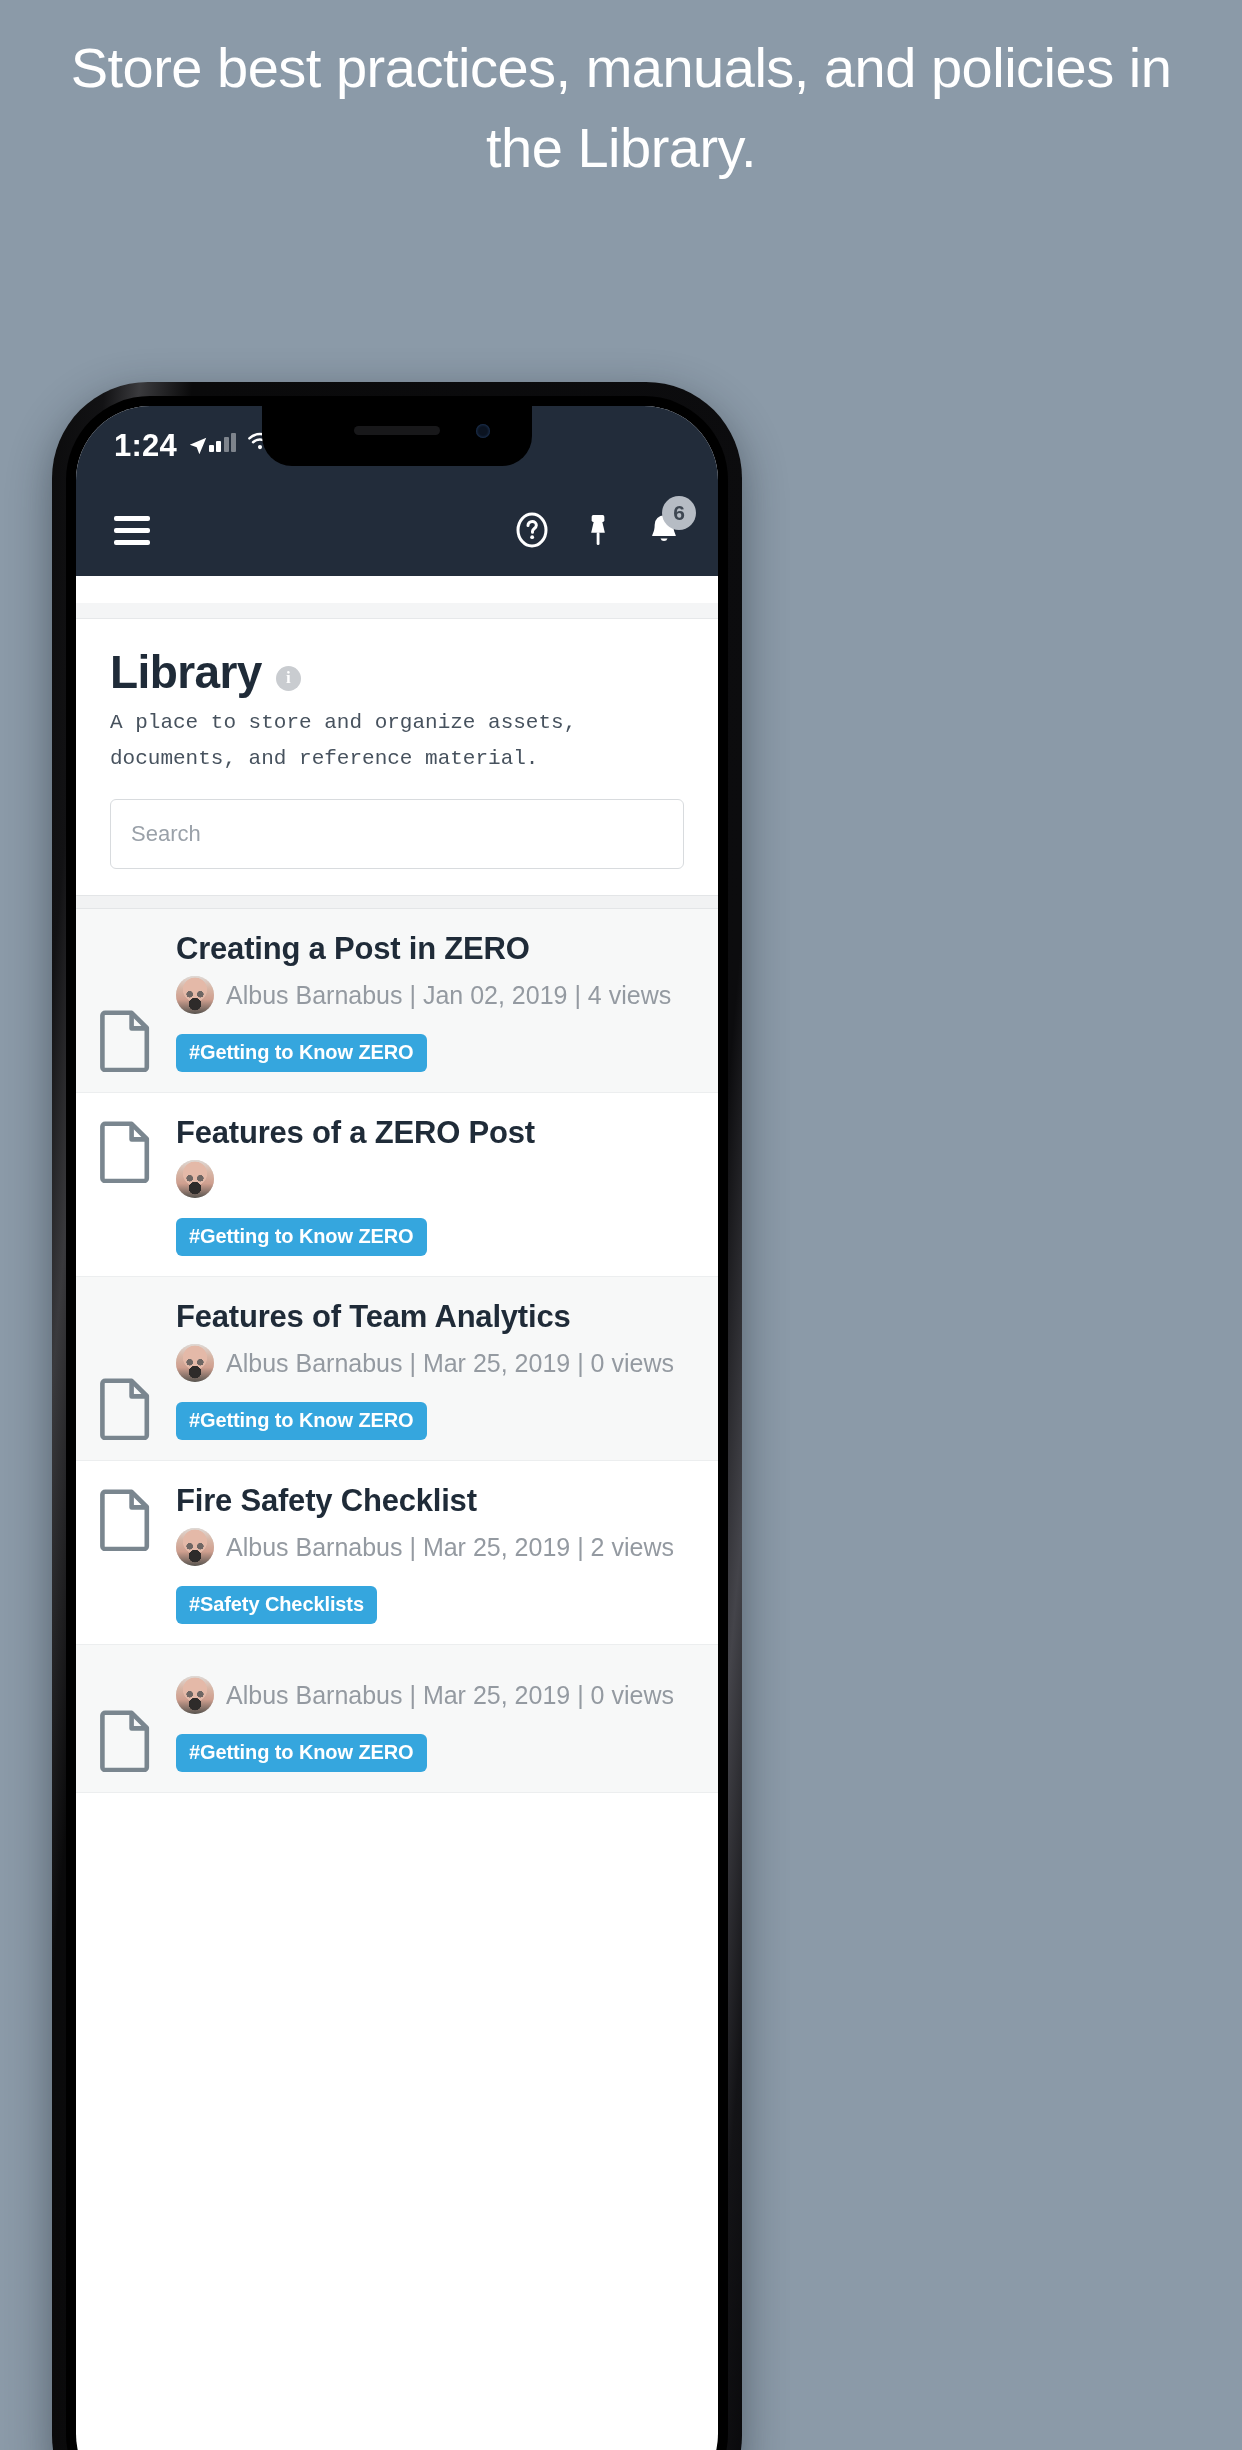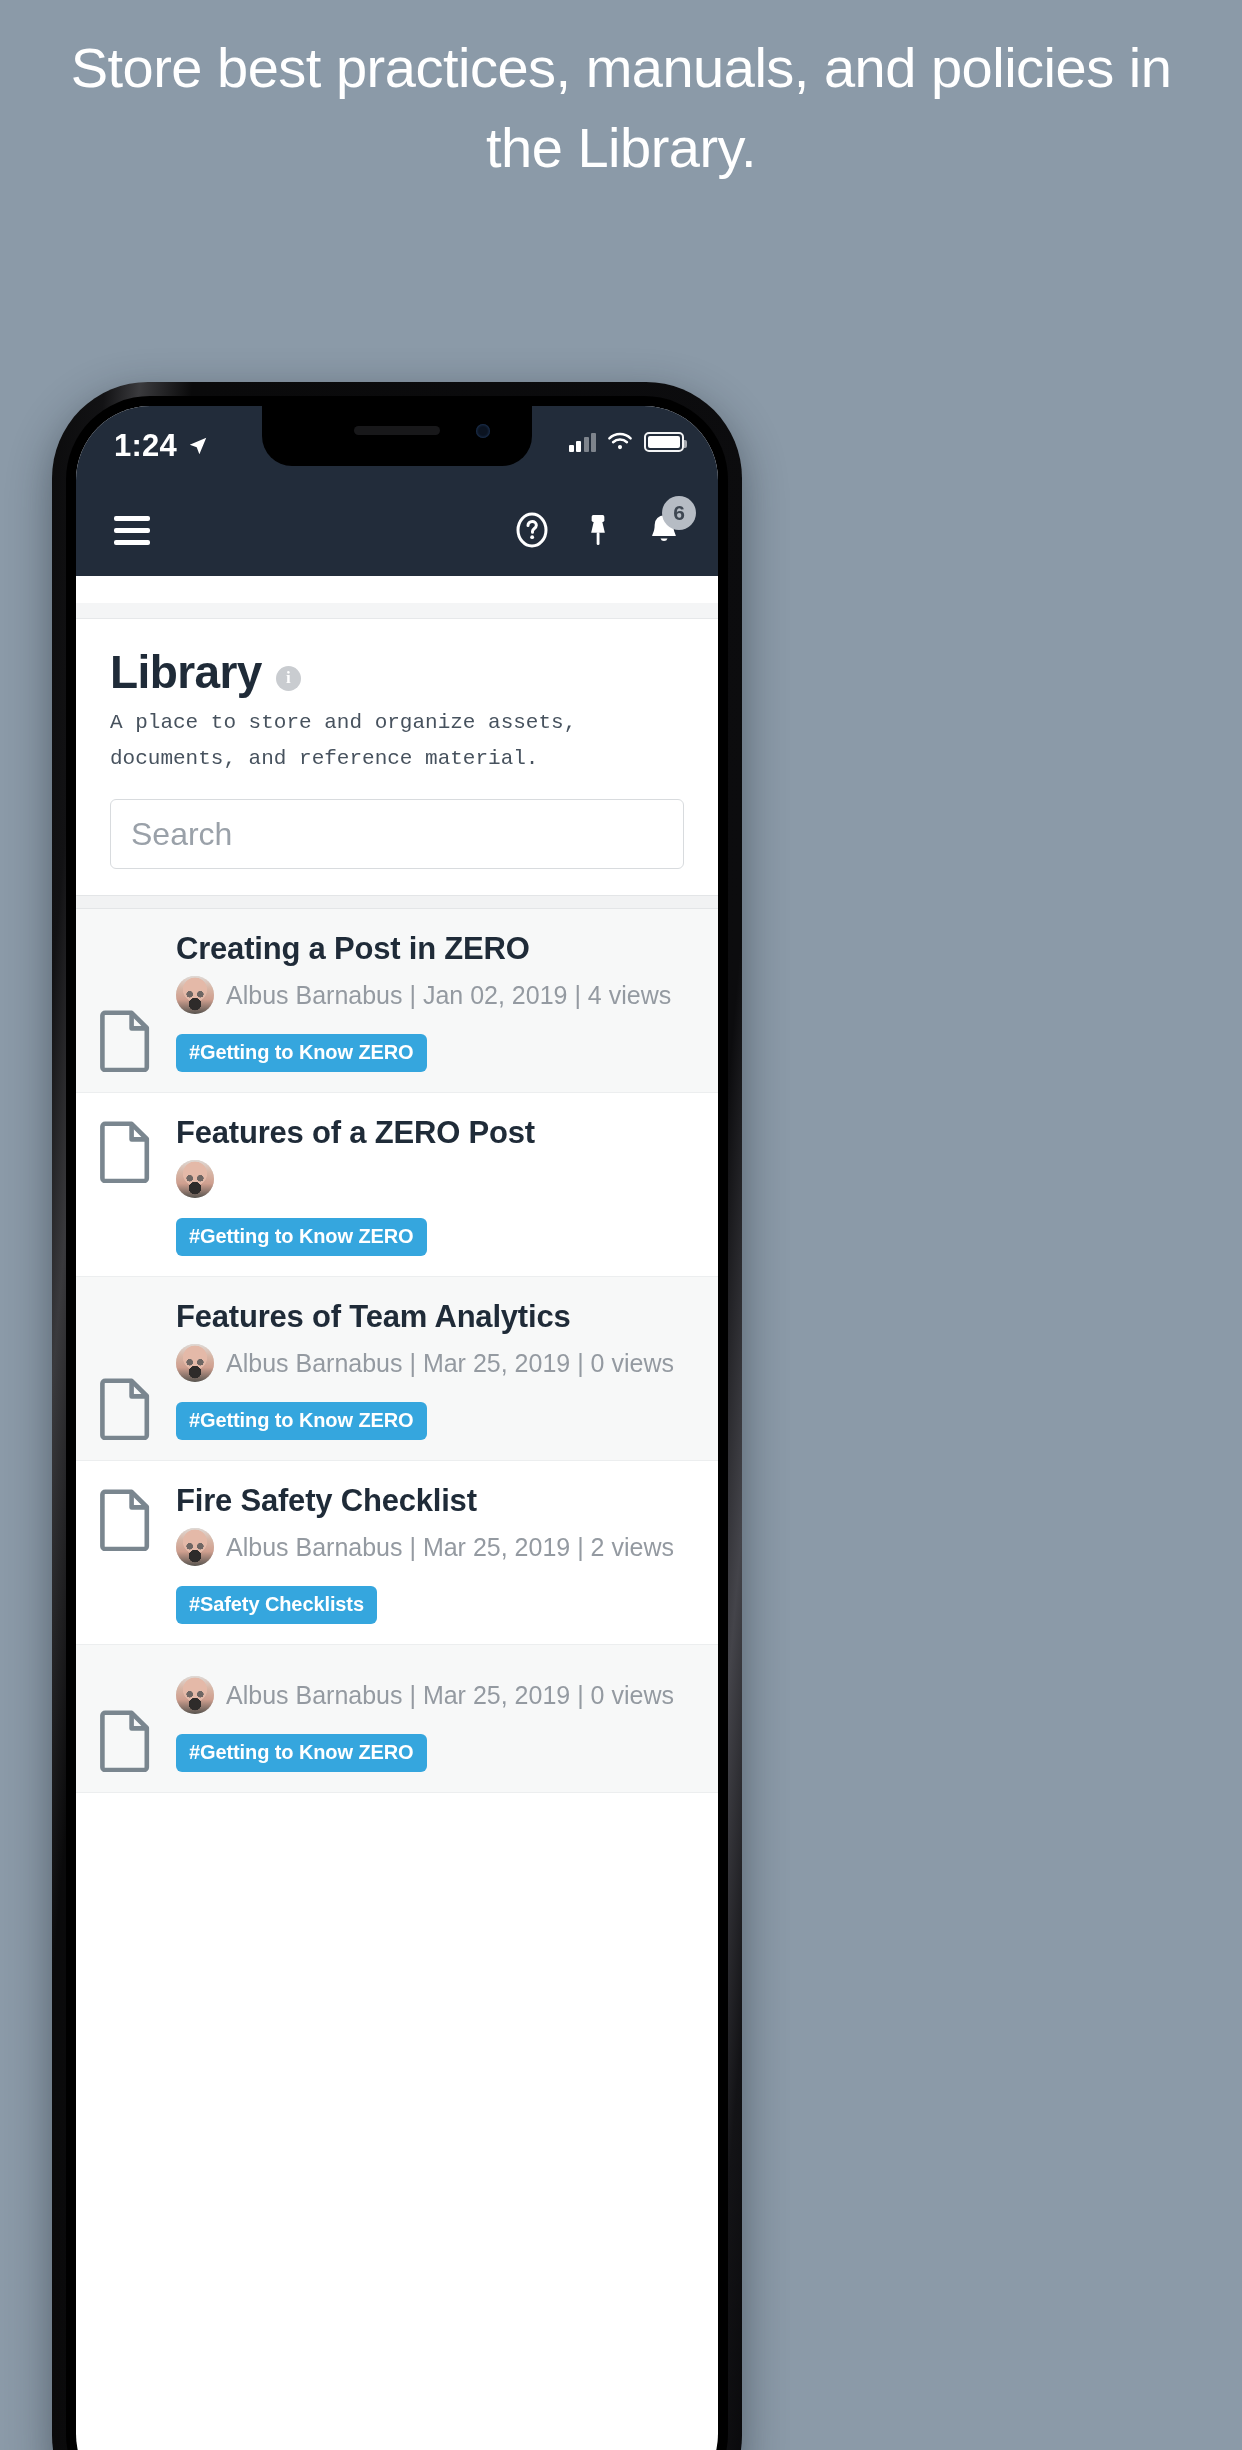--- a/index.html
+++ b/index.html
@@ -77,21 +77,21 @@
     position: absolute; top: 18px; right: 42px;
     width: 14px; height: 14px; border-radius: 50%;
     background: #0b1320;
     box-shadow: inset 0 0 3px #2a4a78;
   }
 
   
   .statusbar {
     position: relative; z-index: 10;
     height: 78px; background: #222c3a;
-    display: flex; align-items: flex-start; justify-content: space-between;
+    display: flex; align-items: flex-start; 
     padding: 22px 34px 0 38px;
     color: #fff;
   }
   .sb-left { display: flex; align-items: center; gap: 10px; }
   .sb-time { font-size: 31px; font-weight: 600; letter-spacing: 0.2px; }
   .loc-arrow { width: 22px; height: 22px; display: block; }
   .sb-right { display: flex; align-items: center; gap: 11px; padding-top: 4px; }
   .sig { display: flex; align-items: flex-end; gap: 2.5px; height: 19px; }
   .sig i { display: block; width: 5px; border-radius: 1px; background: #fff; }
   .sig i:nth-child(1){ height: 7px; }
@@ -141,21 +141,21 @@
     margin-top: 6px;
     font-size: 21px; line-height: 36px; color: #47525e;
     max-width: 560px;
     font-family: Liberation Mono, monospace;
   }
   .search-wrap { padding: 22px 34px 26px 34px; }
   .search-input {
     width: 100%; height: 70px;
     border: 1px solid #d8dbde; border-radius: 6px;
     background: #fff;
-    font-size: 32px; color: #3c4651;
+    font-size: 22px; color: #3c4651;
     padding: 0 20px;
     font-family: "Liberation Sans", sans-serif;
     outline: none;
   }
   .search-input::placeholder { color: #9aa1a9; }
   .list-divider { height: 14px; background: #f1f2f3; border-top: 1px solid #e3e5e7; border-bottom: 1px solid #e3e5e7; }
 
   
   .lib-list { background: #fff; }
   .lib-row {

